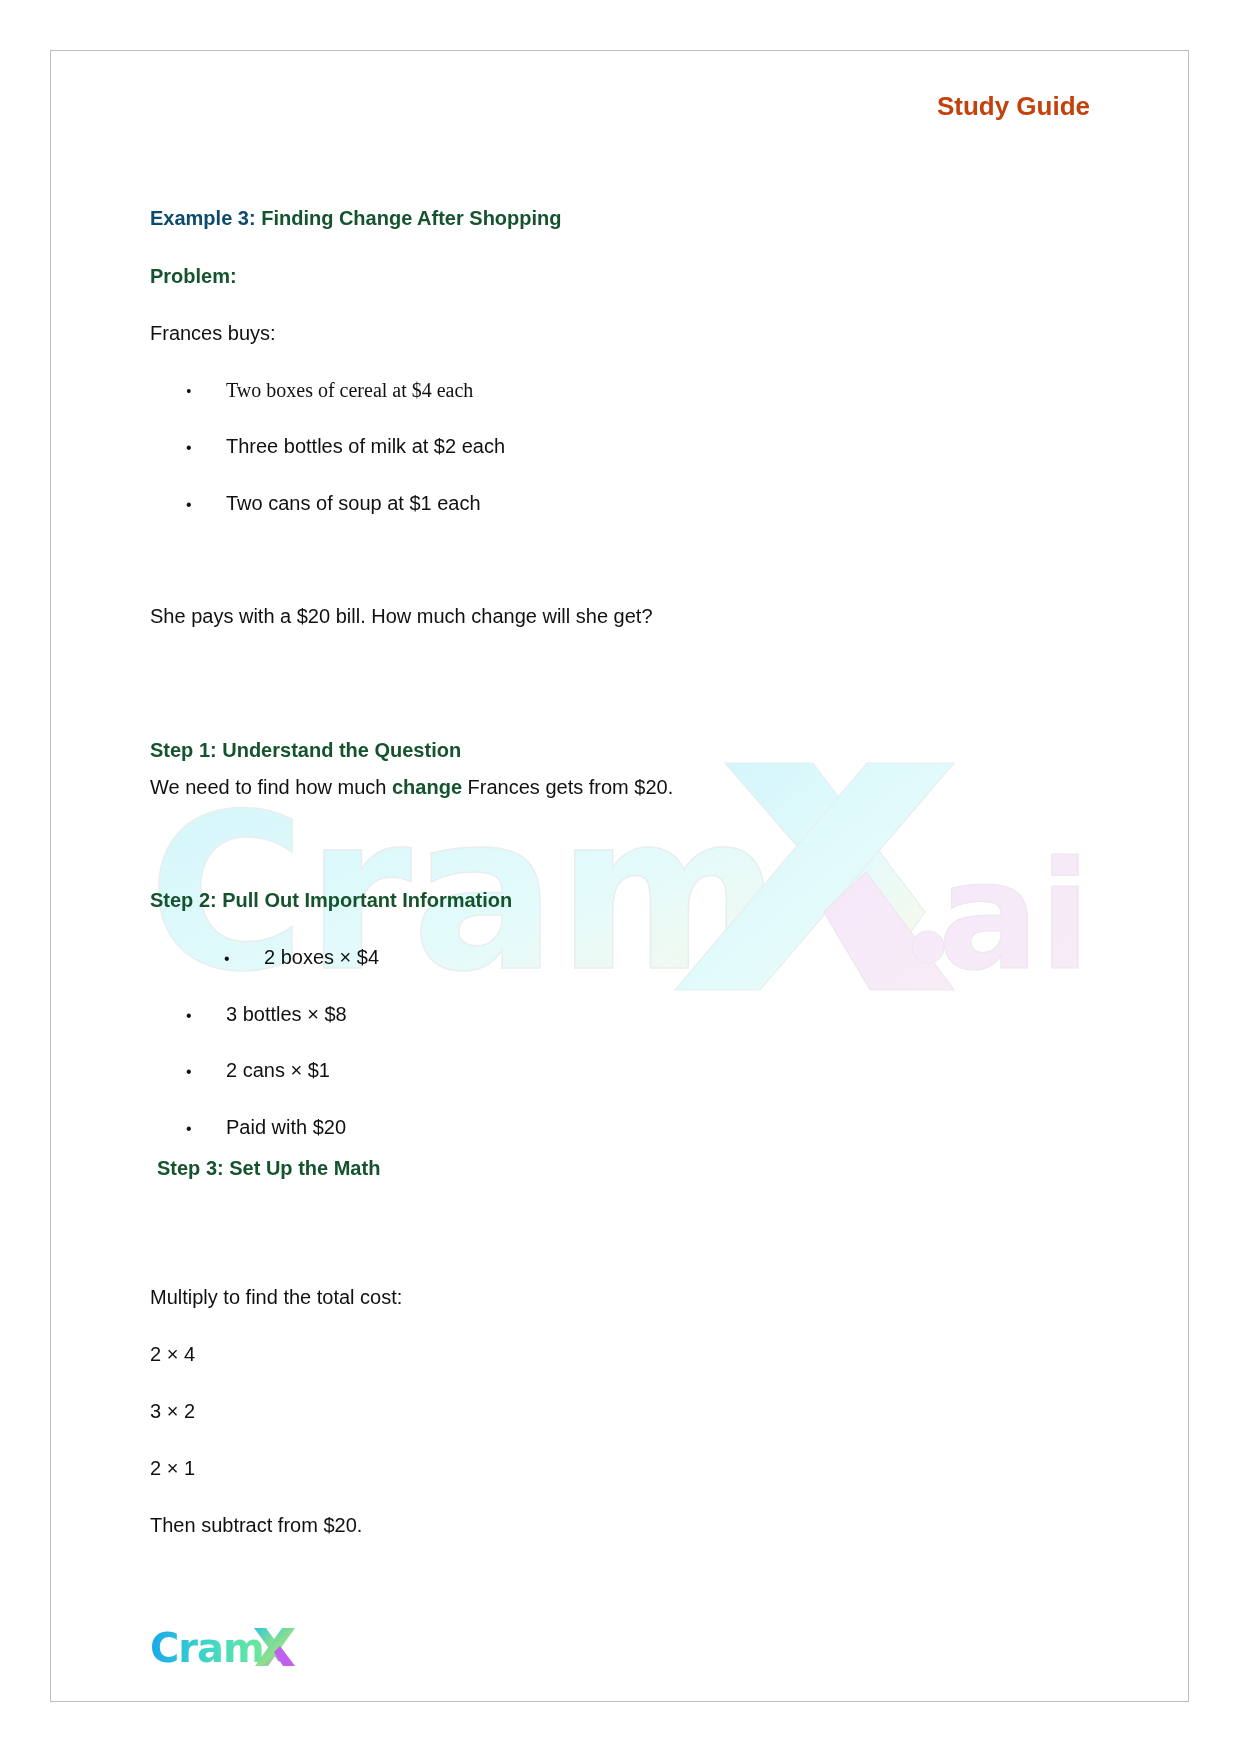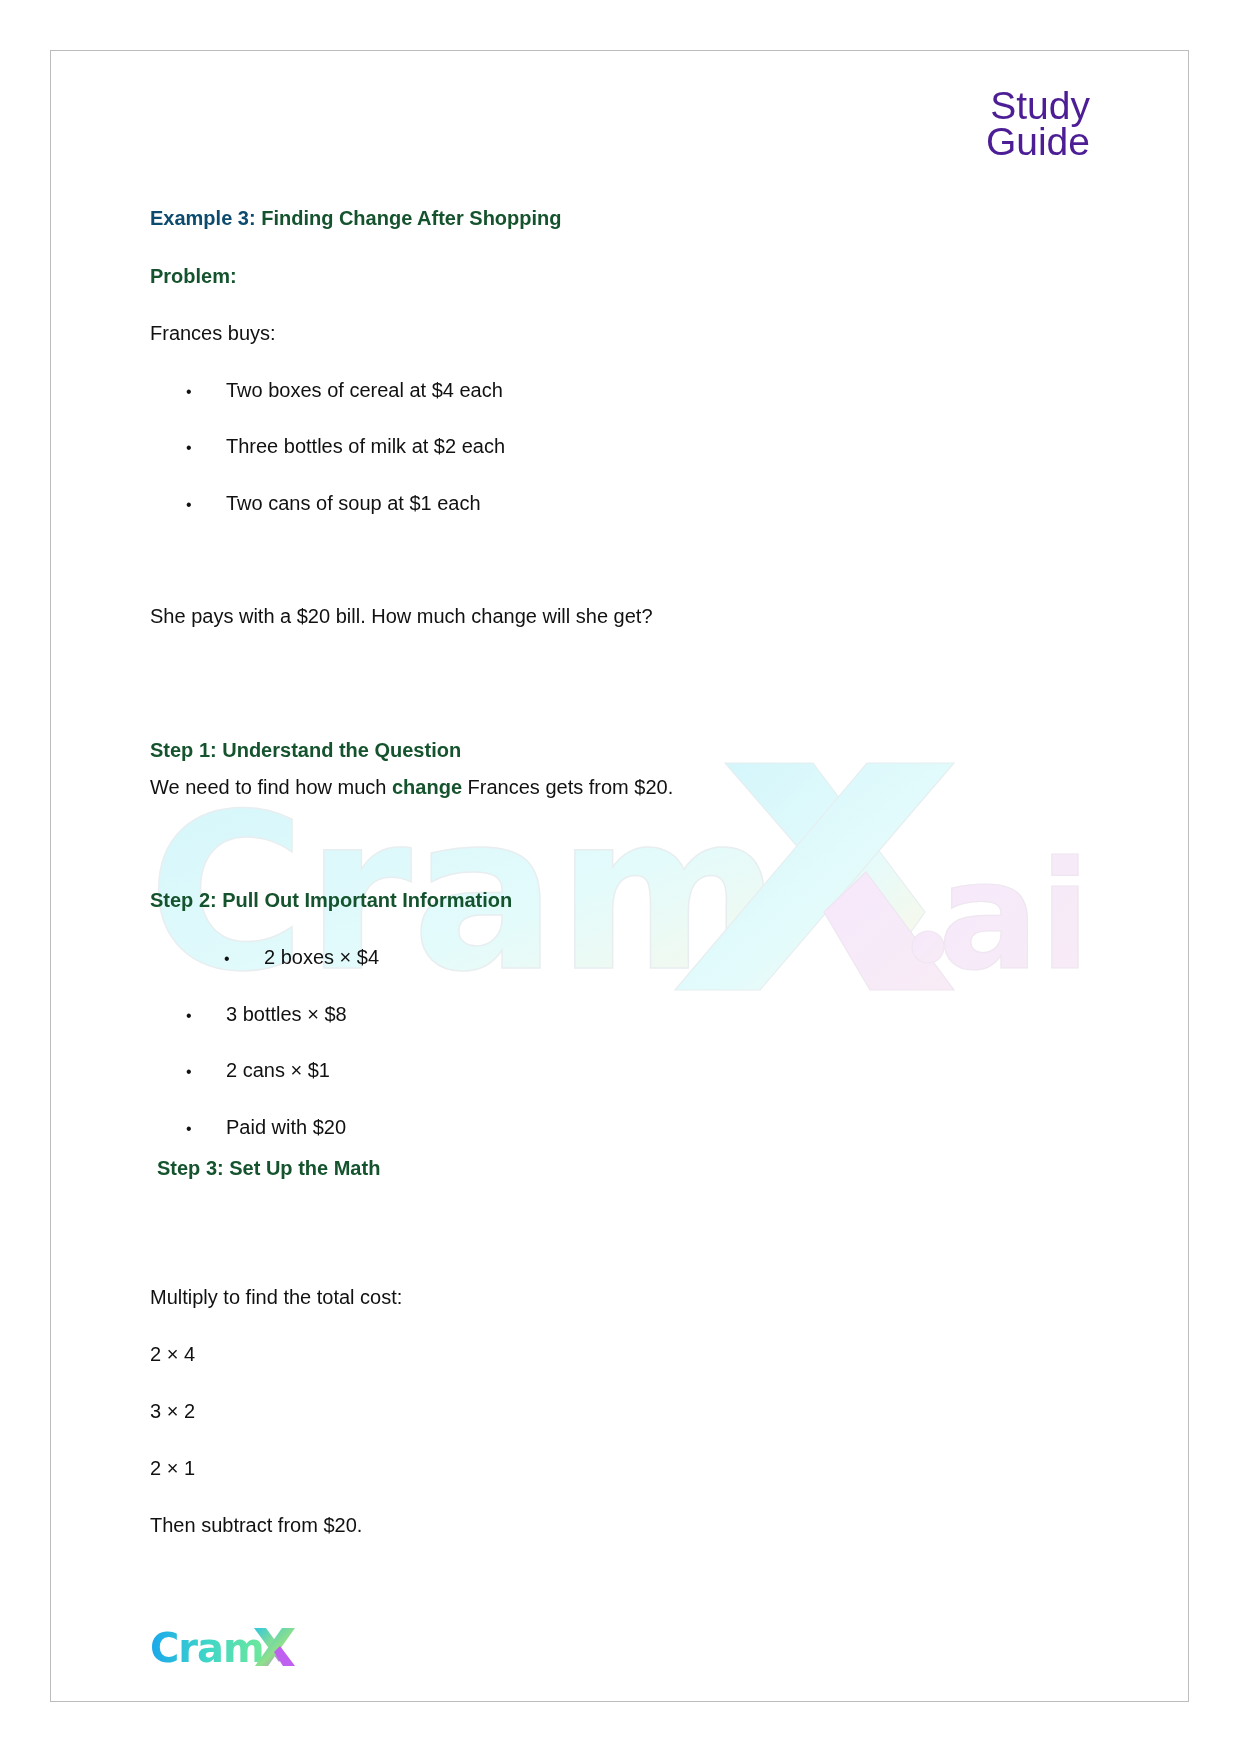--- a/index.html
+++ b/index.html
@@ -23,24 +23,24 @@
       height: 1652px;
       border: 1.5px solid #bdbdbd;
       box-sizing: border-box;
     }
     .doc-title {
       position: absolute;
       left: 880px;
       top: 88px;
       width: 210px;
       text-align: right;
-      font-size: 39px;
-      font-weight: normal;
+      font-size: 26px;
+      font-weight: bold;
       line-height: 36px;
-      color: #4c1d95;
+      color: #c2410c;
     }
     .line {
       position: absolute;
       left: 150px;
       font-size: 20px;
       line-height: 24px;
       white-space: nowrap;
       z-index: 2;
     }
     .bold { font-weight: bold; color: #14532d; }
@@ -103,21 +103,21 @@
 </svg>
 
 <div class="line" style="top:206px;">
   <span class="accent">Example 3:</span>
   <span class="bold">Finding Change After Shopping</span>
 </div>
 
 <div class="line bold" style="top:264px;">Problem:</div>
 <div class="line" style="top:321px;">Frances buys:</div>
 
-<div class="bullet-row" style="top:378px;">
+<div class="bullet-row" style="top:378px;font-family:Liberation Serif, serif;">
   <span class="bullet-dot">•</span><span>Two boxes of cereal at $4 each</span>
 </div>
 <div class="bullet-row" style="top:434px;">
   <span class="bullet-dot">•</span><span>Three bottles of milk at $2 each</span>
 </div>
 <div class="bullet-row" style="top:491px;">
   <span class="bullet-dot">•</span><span>Two cans of soup at $1 each</span>
 </div>
 
 <div class="line" style="top:604px;">She pays with a $20 bill. How much change will she get?</div>

